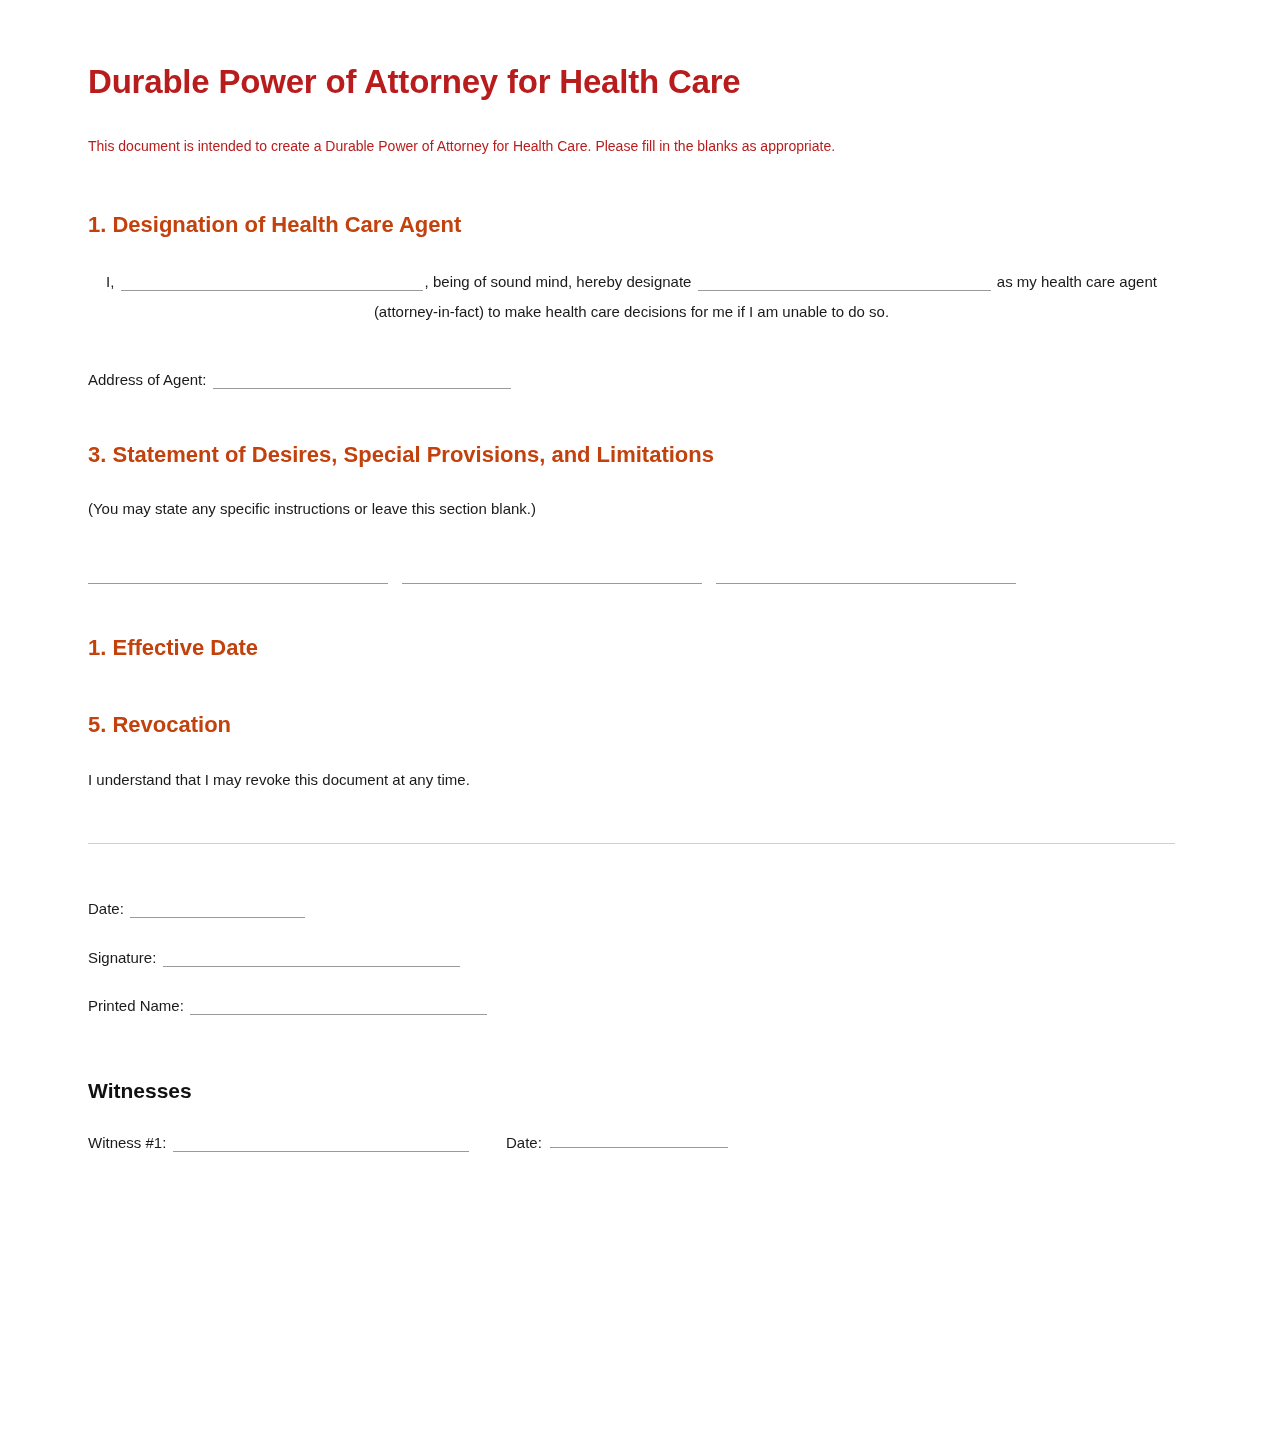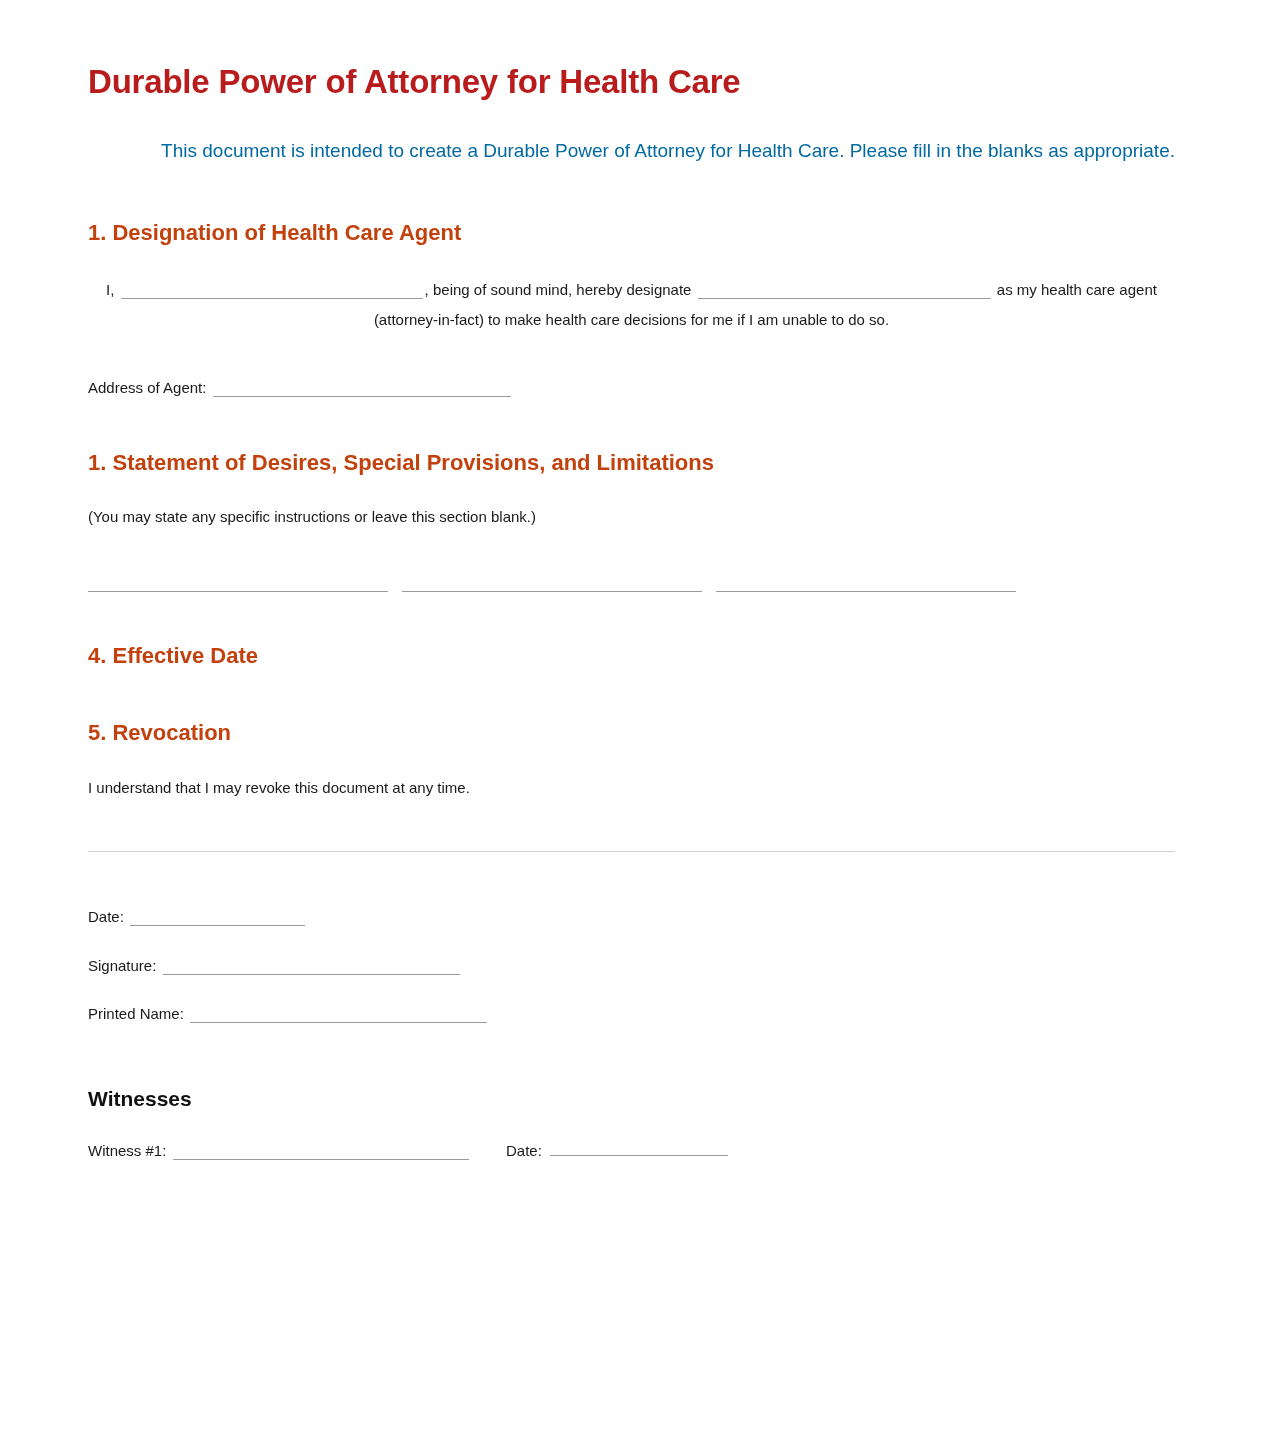--- a/index.html
+++ b/index.html
@@ -22,25 +22,24 @@
   
   .doc-title {
     font-size: 33px;
     font-weight: bold;
     line-height: 1.2;
     margin: 0 0 34px 0;
     letter-spacing: -0.2px;
     color: #b91c1c;
   }
   .intro {
-    font-size: 19px;
+    font-size: 14px;
     line-height: 1.55;
     margin: 0 0 54px 0;
-    color: #0369a1;
-    text-align: right;
+    color: #b91c1c;
   }
   .section {
     margin: 0 0 50px 0;
   }
   .section-heading {
     font-size: 22px;
     font-weight: bold;
     line-height: 1.25;
     margin: 0 0 28px 0;
     color: #c2410c;
@@ -161,32 +160,32 @@
 
     <div class="field-row">
       <span>Address of Agent:</span>
       <span class="blank blank-address"></span>
     </div>
 
   </div>
 
 
   <div class="section">
-    <h2 class="section-heading">1. Statement of Desires, Special Provisions, and Limitations</h2>
+    <h2 class="section-heading">3. Statement of Desires, Special Provisions, and Limitations</h2>
     <p class="para-note">(You may state any specific instructions or leave this section blank.)</p>
 
     <div class="ruled-lines">
       <div class="ruled-line"></div>
       <div class="ruled-line"></div>
       <div class="ruled-line"></div>
     </div>
   </div>
 
   <div class="section">
-    <h2 class="section-heading">4. Effective Date</h2>
+    <h2 class="section-heading">1. Effective Date</h2>
   </div>
 
   <div class="section">
     <h2 class="section-heading">5. Revocation</h2>
     <p class="para">I understand that I may revoke this document at any time.</p>
   </div>
 
   <hr class="divider">
 
   <div class="sign-block">

